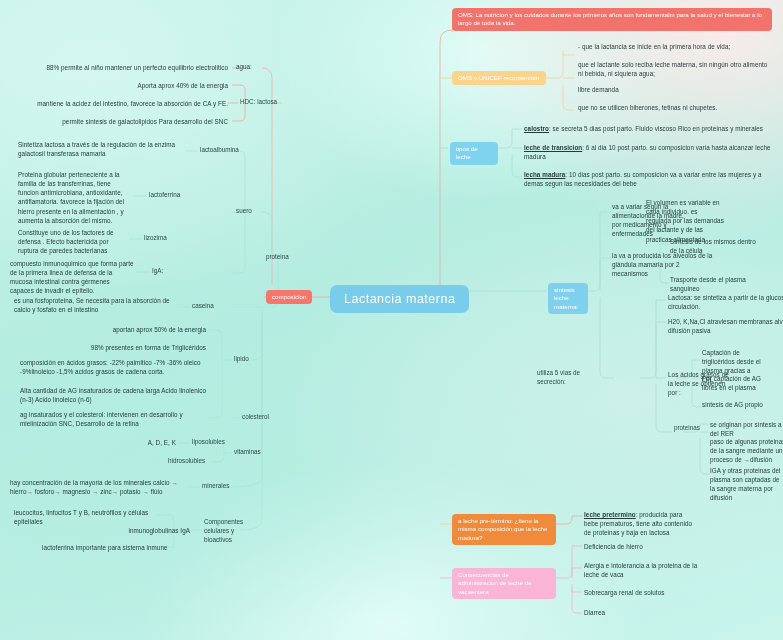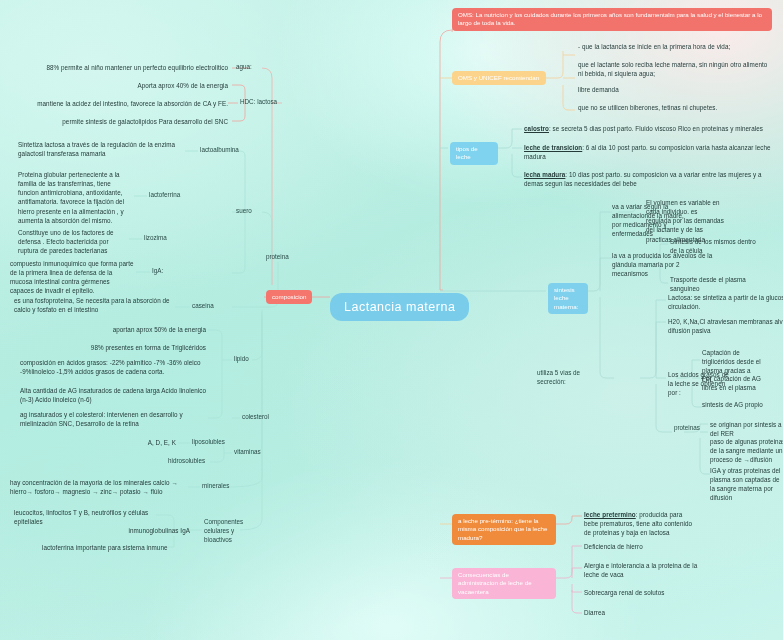--- a/index.html
+++ b/index.html
@@ -53,27 +53,26 @@
   .pill.red   { background: #f4766c; }
   .pill.red2  { background: #f1736b; }
   .pill.blue  { background: #7fd3ef; }
   .pill.blue2 { background: #7fd0ec; }
   .pill.orange{ background: #fbd38a; }
   .pill.orange2{ background: #f08b3c; }
   .pill.pink  { background: #f9b4d6; }
 
   #central {
     background: #79cdeb;
-    border-radius: 12px;
+    border-radius: 7px;
     padding: 7px 14px;
     color: #ffffff;
     font-size: 12.5px;
     letter-spacing: 0.04em;
     white-space: nowrap;
-    margin-top: 8px;
   }
   .rt { text-align: right; }
   .lt { text-align: left; }
 </style>
 </head>
 <body>
 
 <div id="bg-wash"></div>
 
 <div id="canvas">

